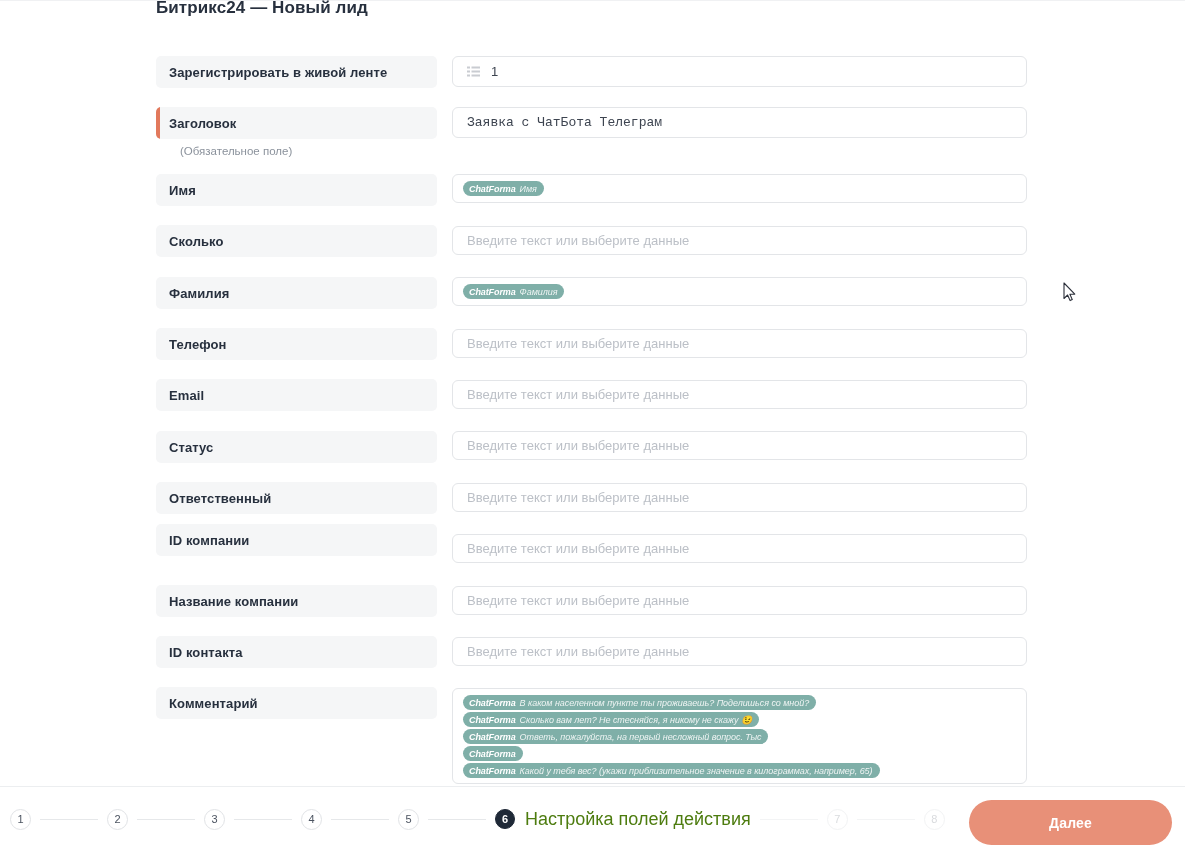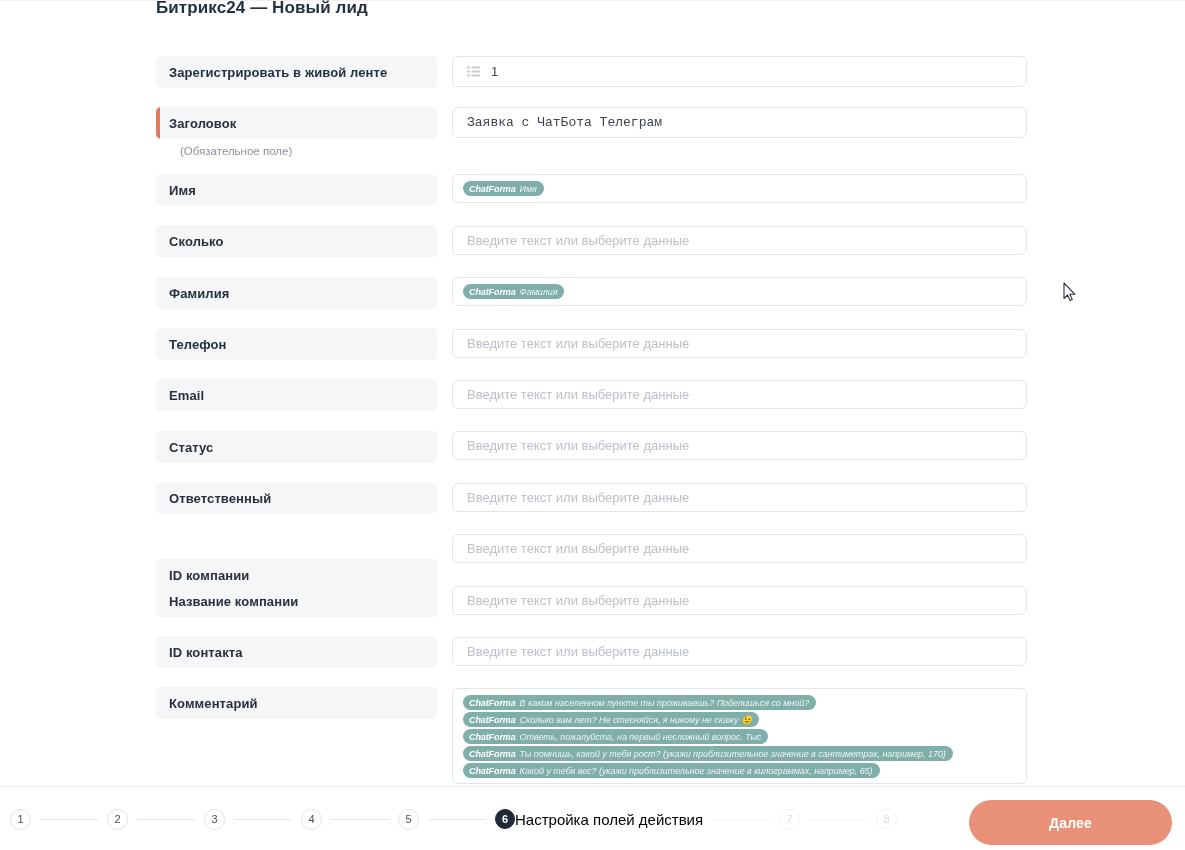--- a/index.html
+++ b/index.html
@@ -198,22 +198,23 @@
   }
   .step-line {
     width: 58px;
     height: 1px;
     background: #e6e8ea;
     flex: none;
     margin: 0 9px;
   }
   .step-line.faded { background: #f3f4f5; }
   .step-label {
-    font-size: 15px;
-    color: #000000;
+    font-size: 18px;
+    color: #4d7c0f;
+    margin-left: 10px;
     white-space: nowrap;
   }
   .next-btn {
     position: absolute;
     right: 13px;
     top: 13px;
     width: 203px;
     height: 45px;
     background: #e89078;
     border: none;
@@ -331,21 +332,21 @@
         </div>
         <div class="row" style="top: 0px;">
           <div class="label-chip" style="top: 428px;">
             <span class="label-text">Ответственный</span>
           </div>
           <div class="field" style="top: 429px; height: 29px;">
             <span class="placeholder">Введите текст или выберите данные</span>
           </div>
         </div>
         <div class="row" style="top: 0px;">
-          <div class="label-chip" style="top: 505px;">
+          <div class="label-chip" style="top: 470px;">
             <span class="label-text">ID компании</span>
           </div>
           <div class="field" style="top: 480px; height: 29px;">
             <span class="placeholder">Введите текст или выберите данные</span>
           </div>
         </div>
         <div class="row" style="top: 0px;">
           <div class="label-chip" style="top: 531px;">
             <span class="label-text">Название компании</span>
           </div>
@@ -374,21 +375,20 @@
               <span class="token">
                 <span class="brand">ChatForma</span>
                 <span class="tok-text">Сколько вам лет? Не стесняйся, я никому не скажу 😉</span>
               </span>
               <span class="token">
                 <span class="brand">ChatForma</span>
                 <span class="tok-text">Ответь, пожалуйста, на первый несложный вопрос. Тыс</span>
               </span>
               <span class="token">
                 <span class="brand">ChatForma</span>
-                <span class="tok-text">Ты помнишь, какой у тебя рост? (укажи приблизительное значение в сантиметрах, например, 170)</span>
               </span>
               <span class="token">
                 <span class="brand">ChatForma</span>
                 <span class="tok-text">Какой у тебя вес? (укажи приблизительное значение в килограммах, например, 65)</span>
               </span>
             </div>
           </div>
         </div>
       </div>
   </div>

